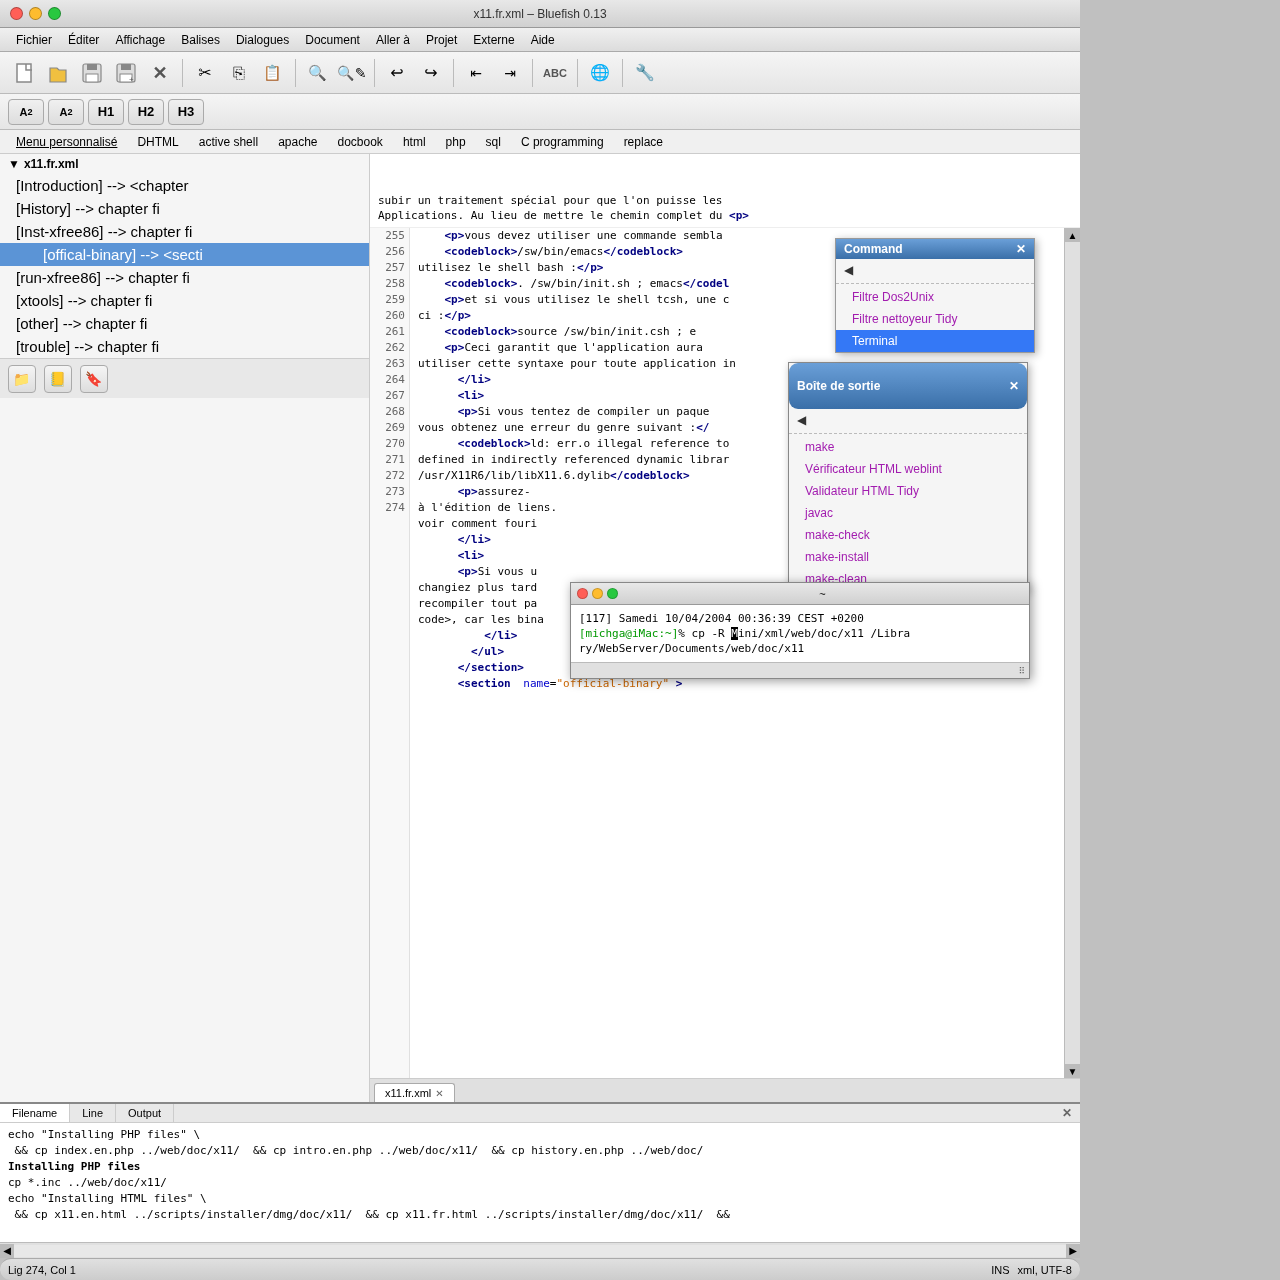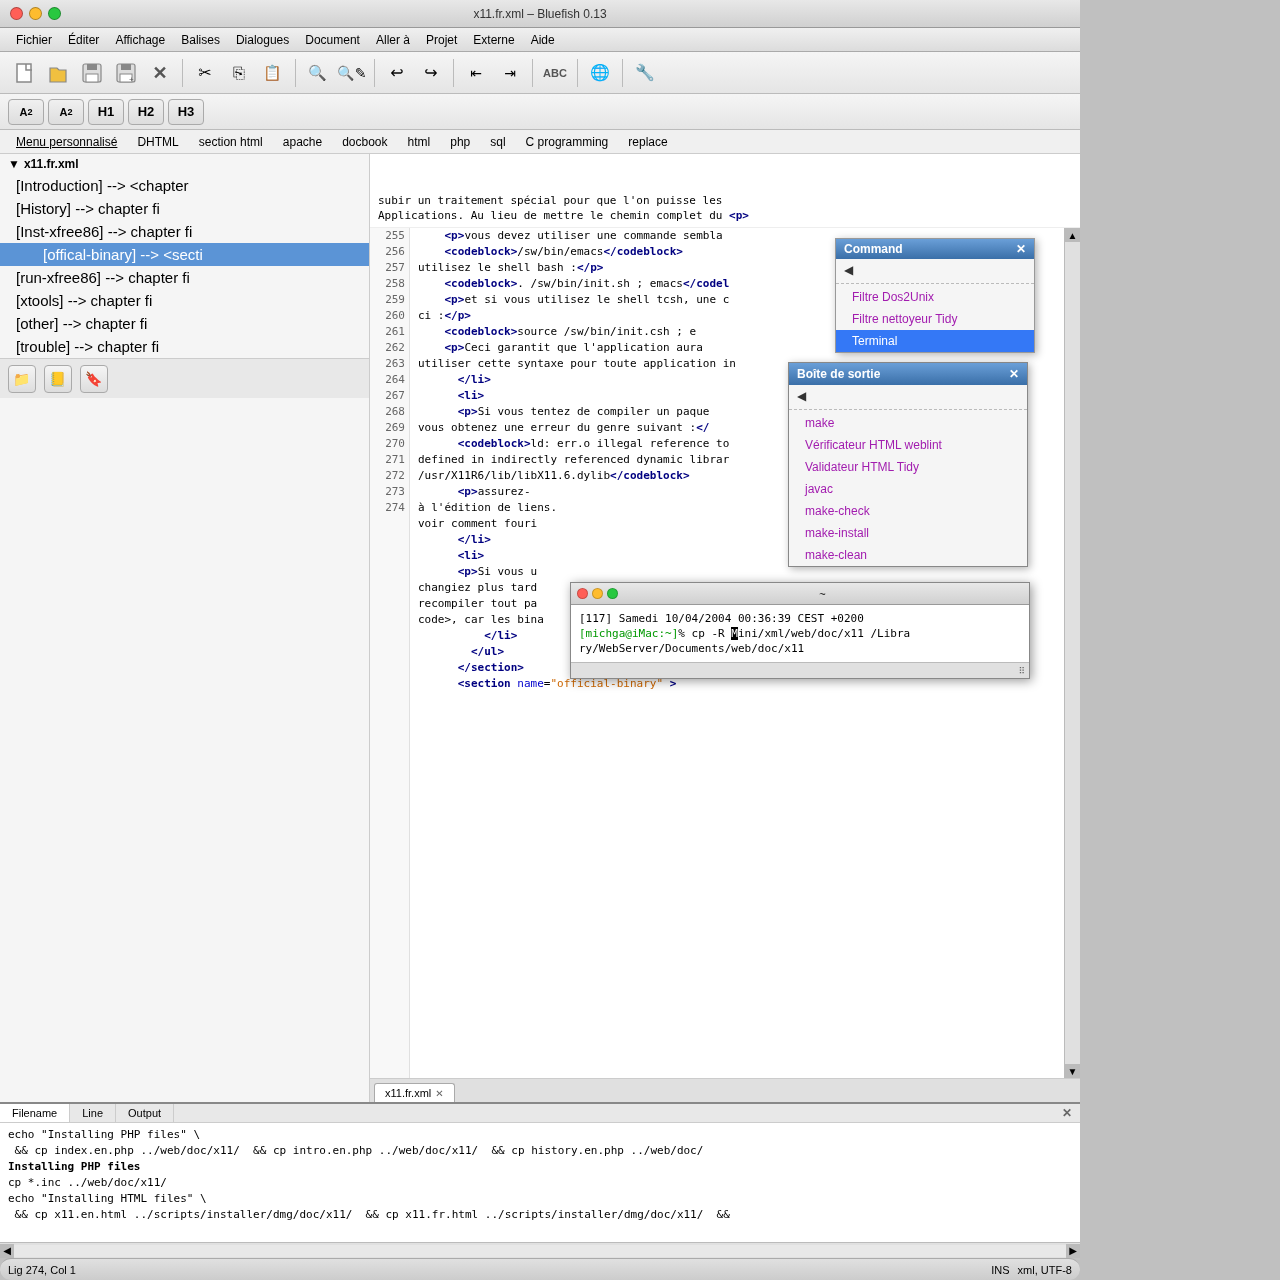--- a/index.html
+++ b/index.html
@@ -216,21 +216,21 @@
       font-family: monospace;
       font-size: 11px;
       overflow: hidden;
       line-height: 16px;
     }
     .code-line {
       white-space: pre;
       line-height: 16px;
     }
     .code-tag { color: #000080; font-weight: bold; }
-    .code-attr { color: #0000cc; }
+    .code-attr { color: #0000cc; margin-left: 6px; }
 
     
     .editor-tabs {
       height: 24px;
       background: #e0e0e0;
       display: flex;
       align-items: flex-end;
       padding: 0 4px;
       border-top: 1px solid #ccc;
     }
@@ -408,26 +408,27 @@
       position: absolute;
       background: #f5f5f5;
       border: 1px solid #888;
       box-shadow: 2px 2px 8px rgba(0,0,0,0.3);
       z-index: 85;
       min-width: 220px;
     }
     .output-box-header {
       background: linear-gradient(to bottom, #6a9fd8, #3a6fa8);
       color: white;
-      padding: 4px 8px;
+      padding: 16px 8px;
       font-weight: bold;
       display: flex;
       align-items: center;
       justify-content: space-between;
       font-size: 12px;
+      border-radius: 9px;
     }
   </style>
 </head>
 <body>
 
 <div style="width:1080px; height:1280px; display:flex; flex-direction:column; background:#c0c0c0; position:relative;">
 
   <div class="titlebar">
     <div class="titlebar-buttons">
       <div class="titlebar-btn btn-close"></div>
@@ -504,21 +505,21 @@
     <div class="h-btn" style="font-size:11px;">A<sub>2</sub></div>
     <div class="h-btn" style="font-size:11px;">A<sup>2</sup></div>
     <div class="h-btn">H1</div>
     <div class="h-btn">H2</div>
     <div class="h-btn">H3</div>
   </div>
 
   <div class="custom-menubar">
     <span class="custom-menubar-item" style="text-decoration:underline;">Menu personnalisé</span>
     <span class="custom-menubar-item">DHTML</span>
-    <span class="custom-menubar-item">section html</span>
+    <span class="custom-menubar-item">active shell</span>
     <span class="custom-menubar-item">apache</span>
     <span class="custom-menubar-item">docbook</span>
     <span class="custom-menubar-item">html</span>
     <span class="custom-menubar-item">php</span>
     <span class="custom-menubar-item">sql</span>
     <span class="custom-menubar-item">C programming</span>
     <span class="custom-menubar-item">replace</span>
   </div>
 
   <div style="display:flex; flex:1; min-height:0; position:relative;">

